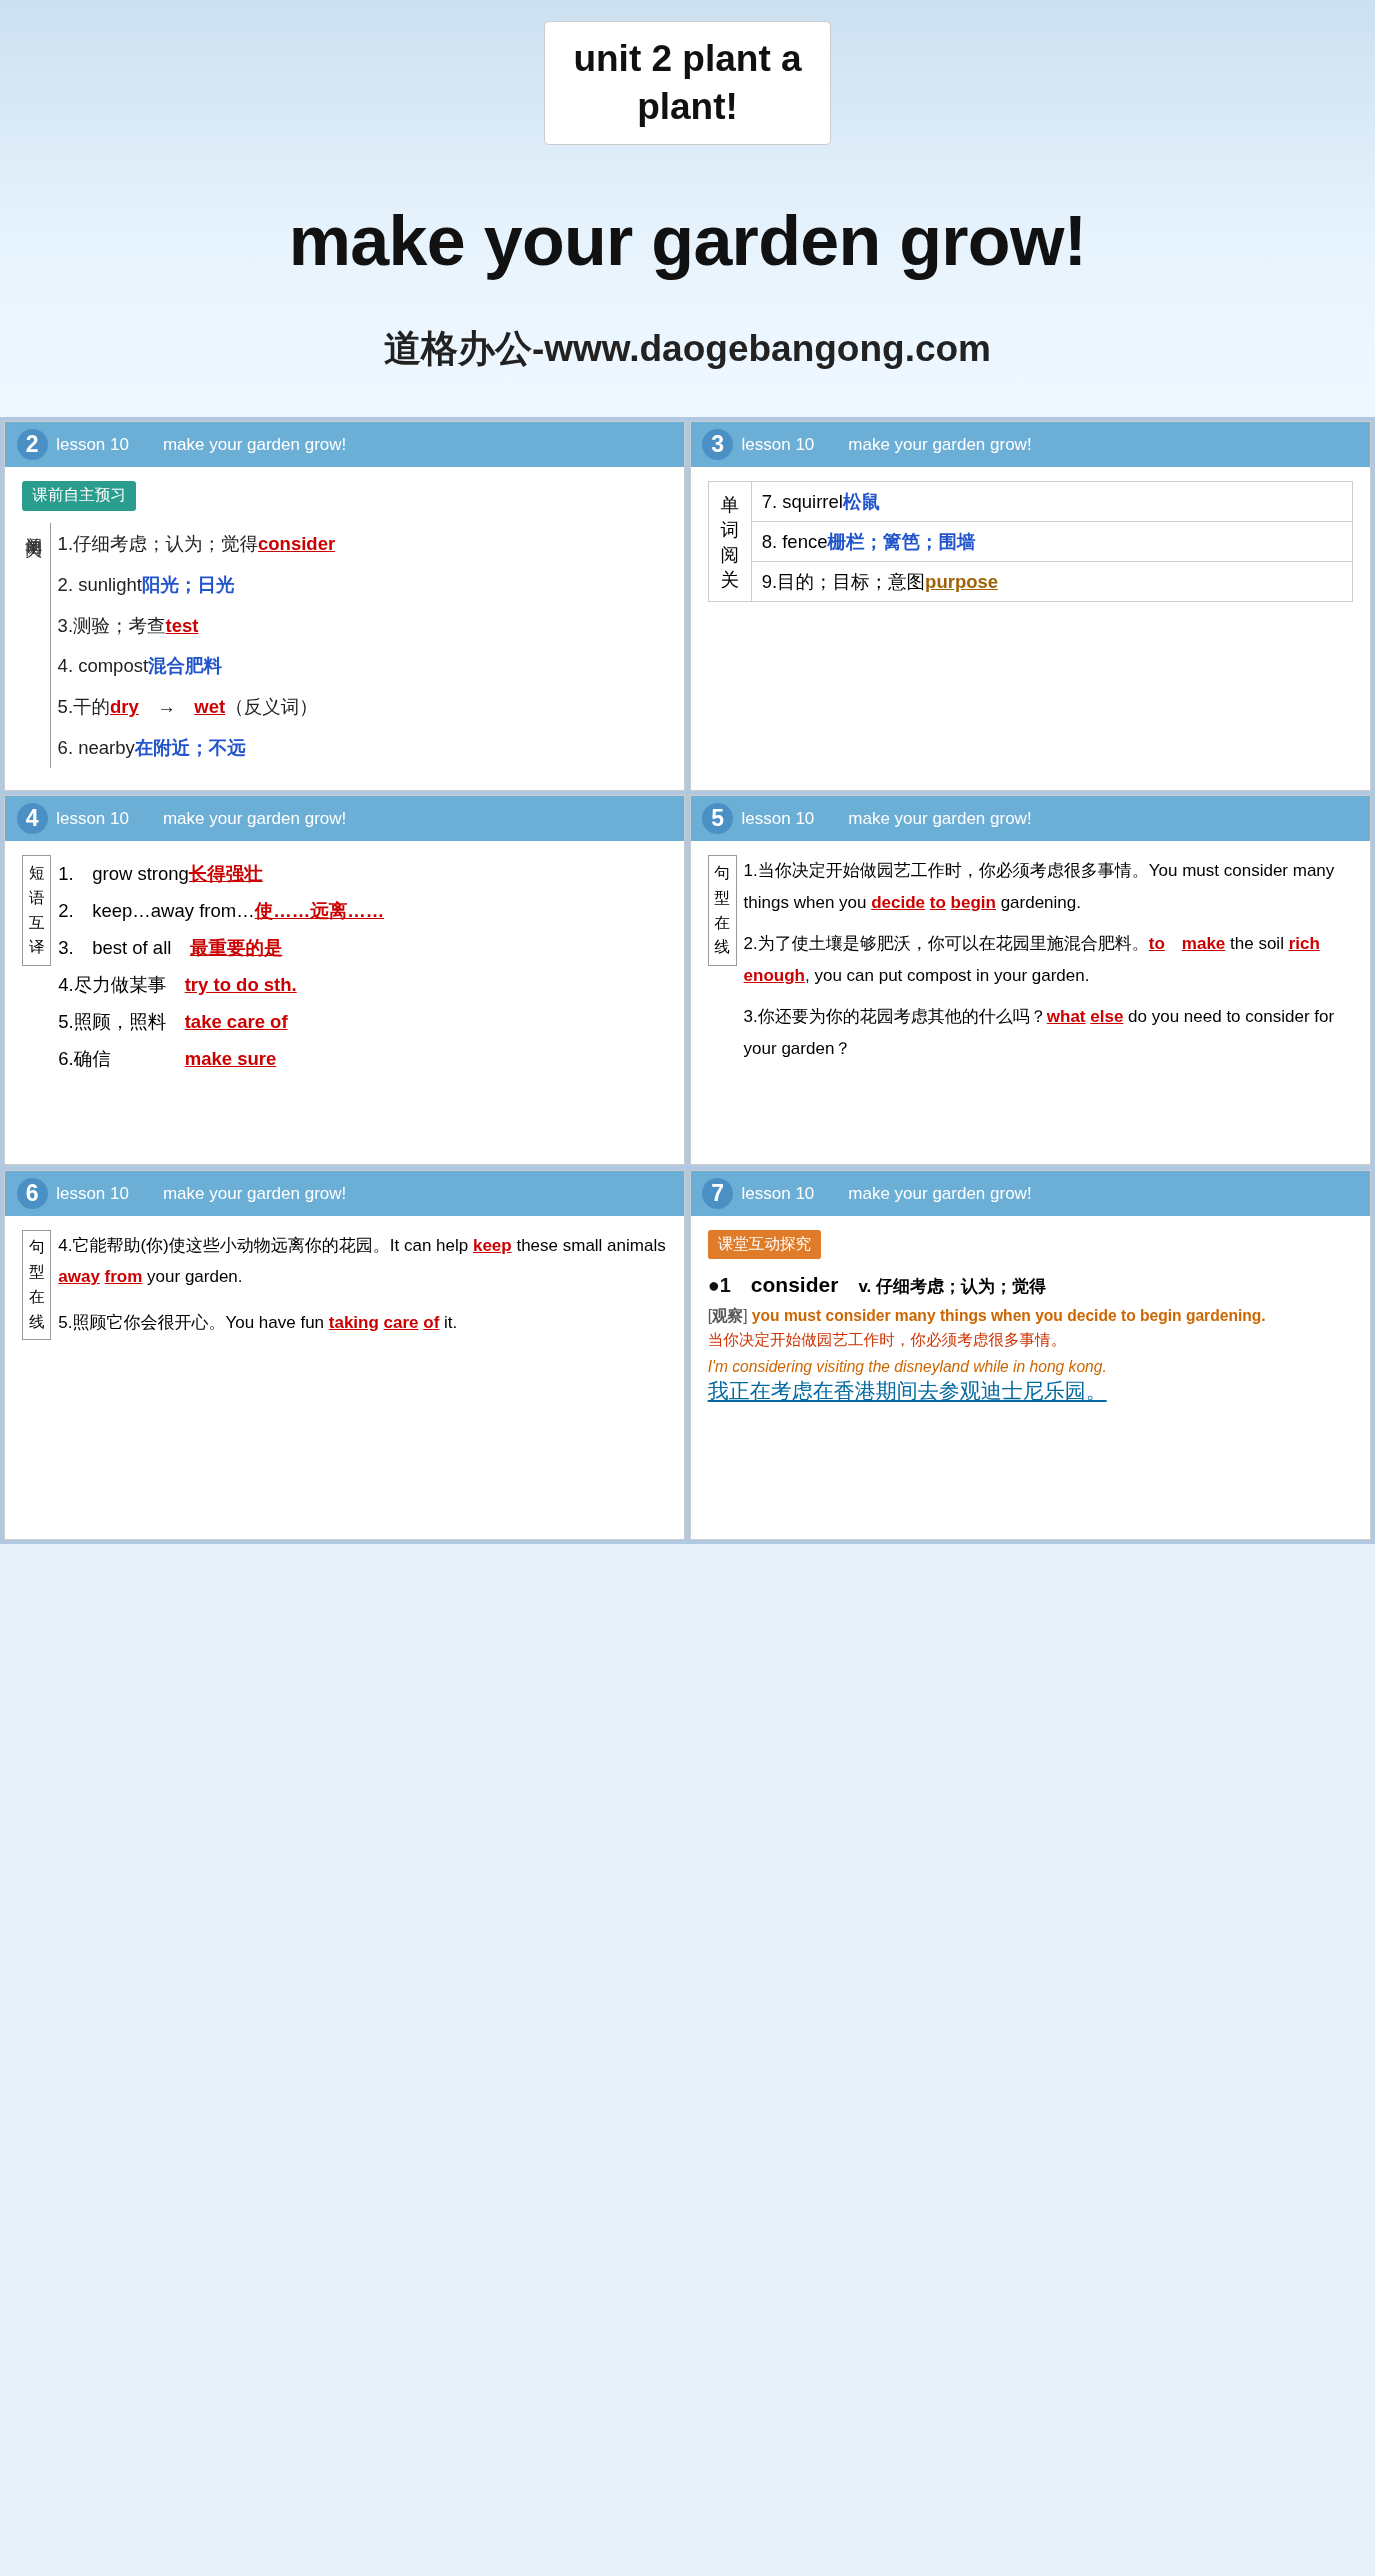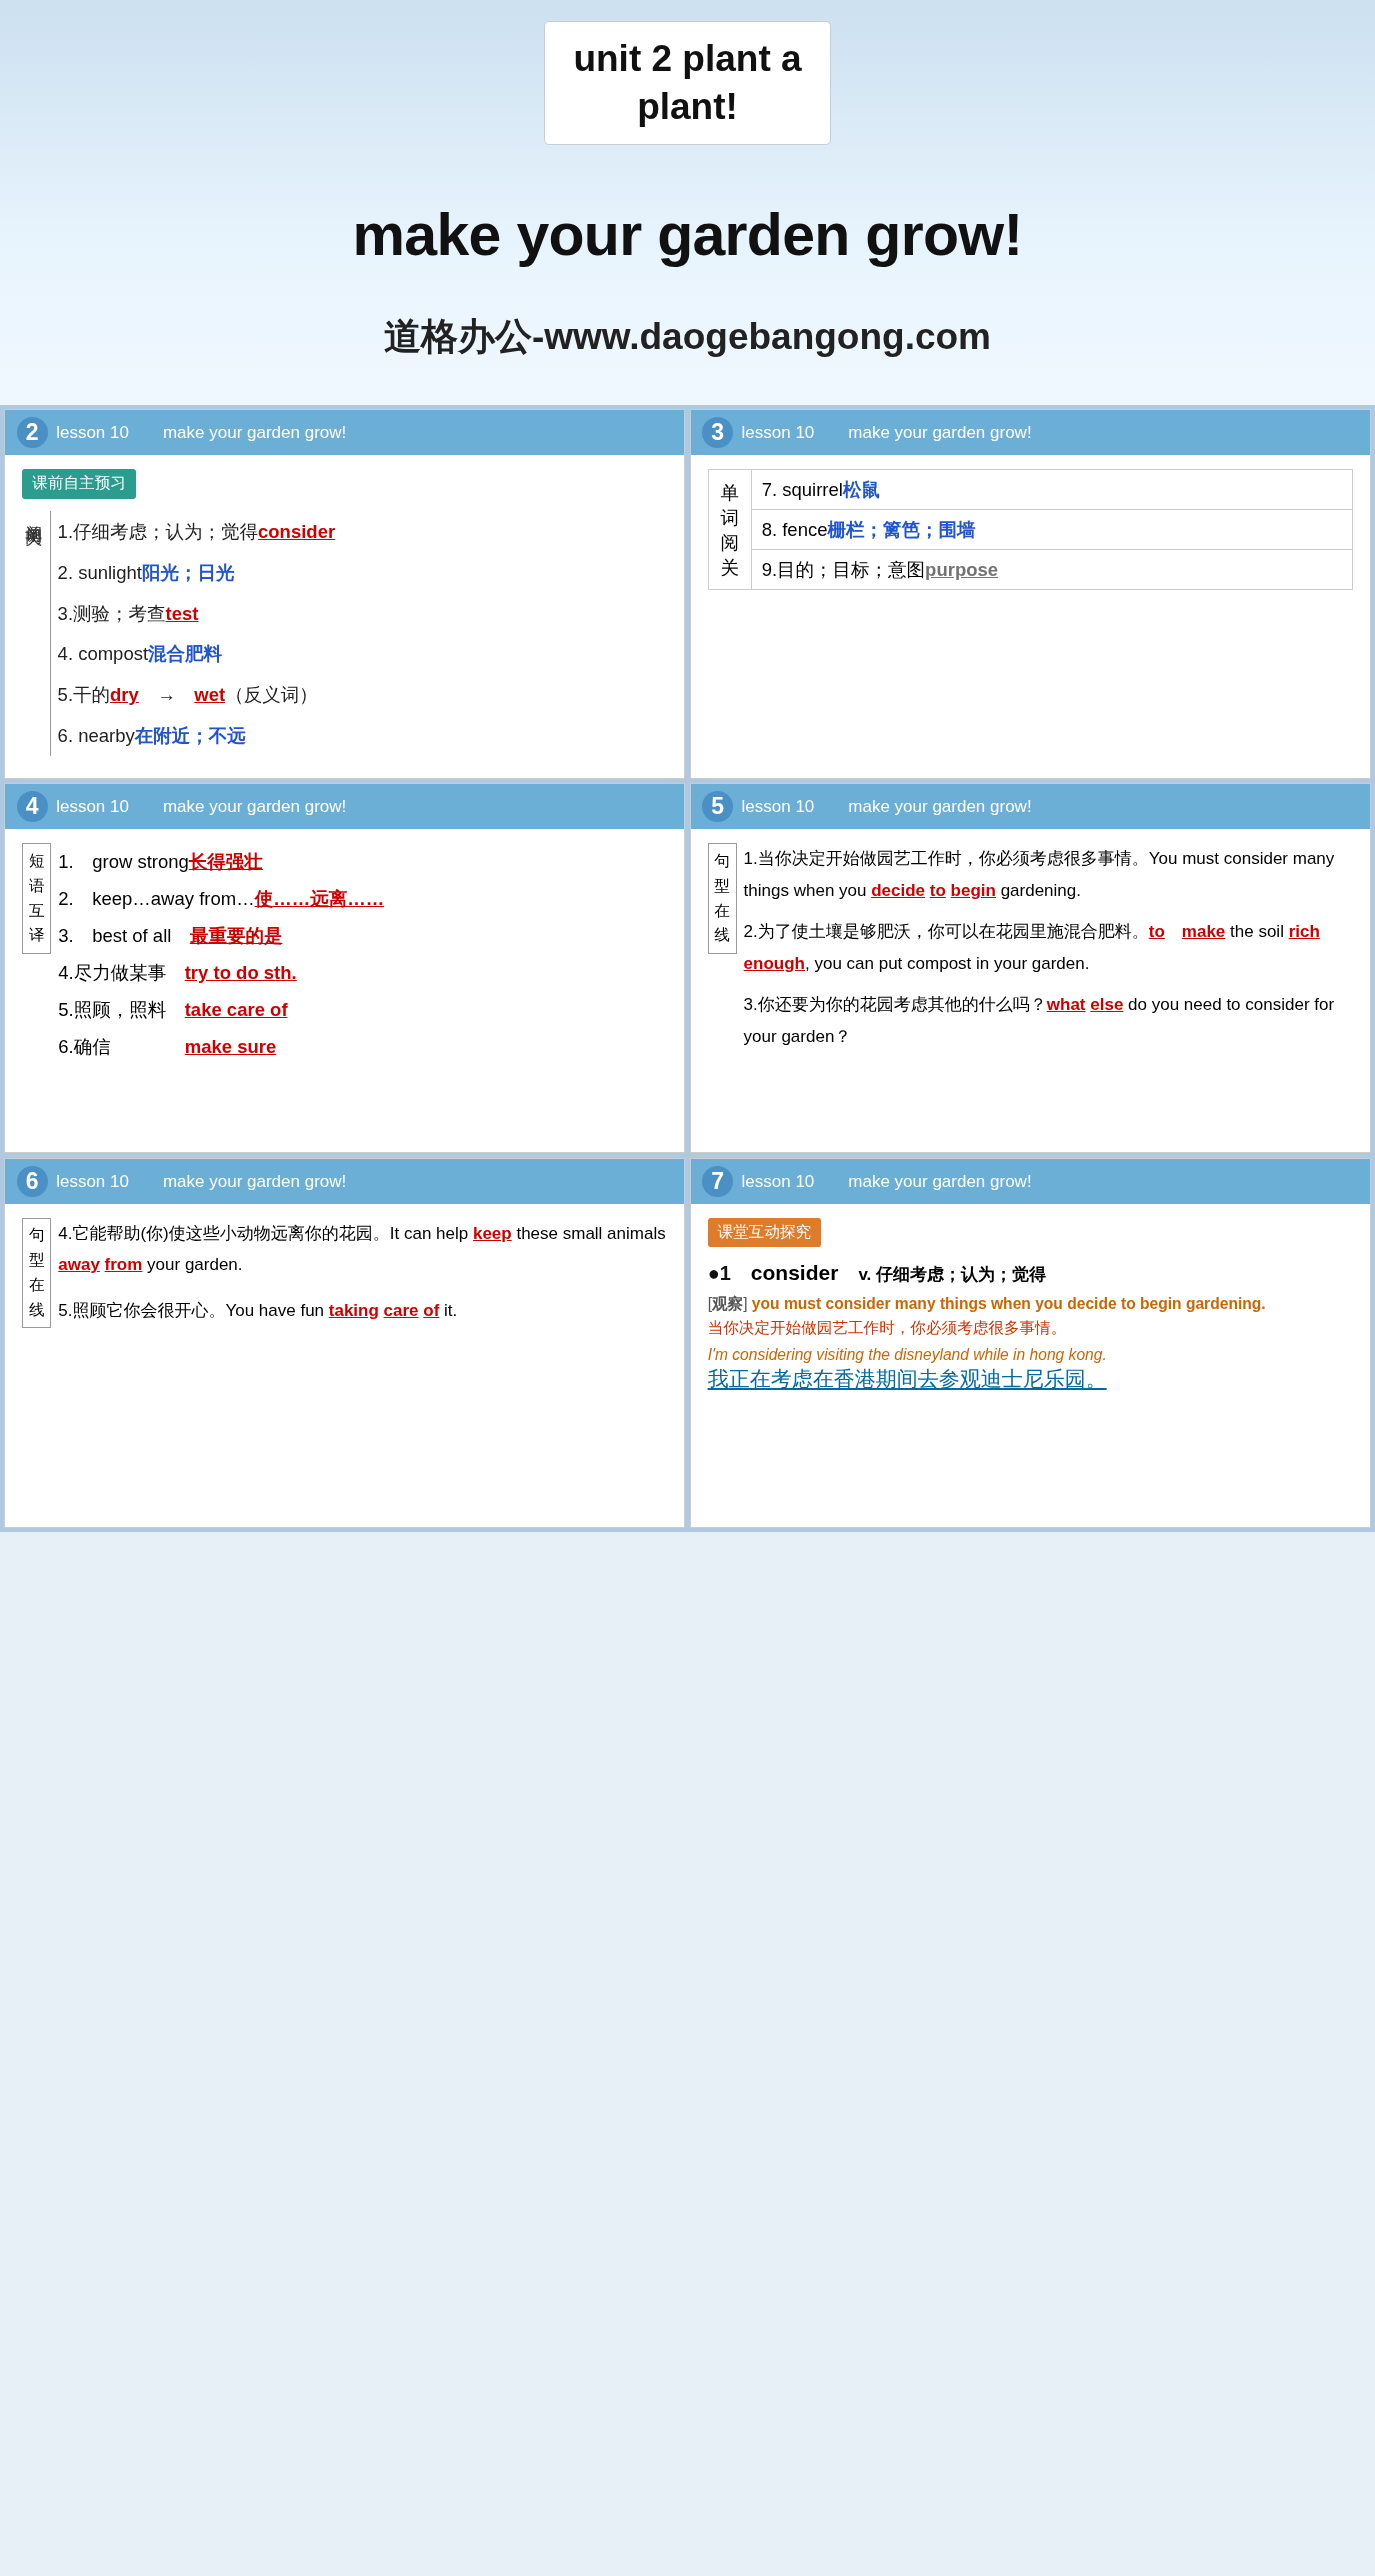--- a/index.html
+++ b/index.html
@@ -25,21 +25,21 @@
       padding: 12.8px 28px;
       margin-bottom: 28px;
     }
     .unit-title {
       font-size: 37px;
       font-weight: bold;
       color: #111;
       line-height: 1.3;
     }
     .main-title {
-      font-size: 59px;
+      font-size: 70px;
       font-weight: bold;
       color: #111;
       letter-spacing: -0.7px;
       margin: 28px 0 43px 0;
     }
     .website {
       font-size: 37px;
       font-weight: bold;
       color: #222;
       margin-top: 21px;
@@ -225,21 +225,21 @@
             7. squirrel<span class="blue-word">松鼠</span>
           </td>
         </tr>
         <tr>
           <td>
             8. fence<span class="blue-word">栅栏；篱笆；围墙</span>
           </td>
         </tr>
         <tr>
           <td>
-            9.目的；目标；意图<u class="fill" style="color:#737373">purpose</u>
+            9.目的；目标；意图<u class="fill" style="color:#a16207">purpose</u>
           </td>
         </tr>
       </tbody>
         </table>
     </div>
   </div>
 
   <div class="card">
     <div class="card-header">
       <div class="card-number">4</div>

